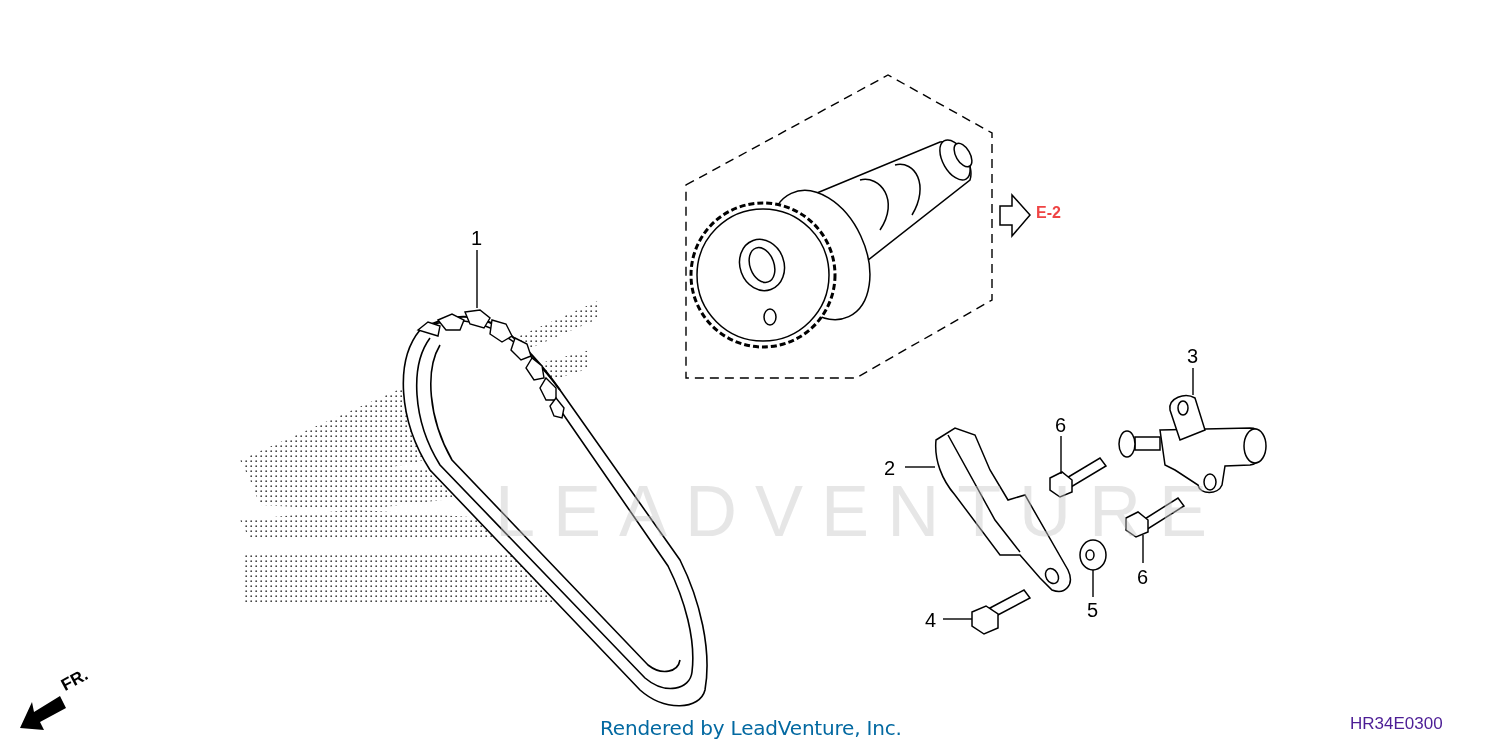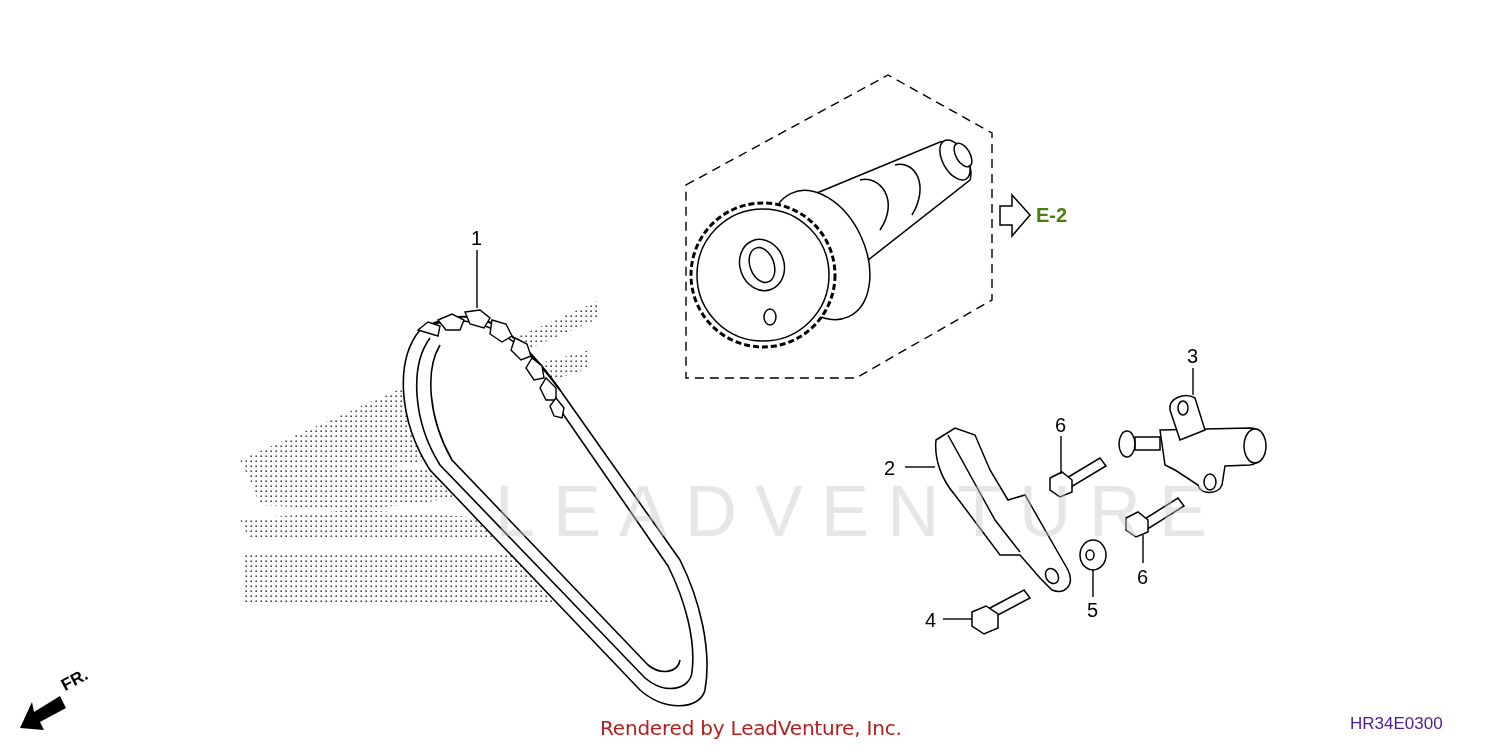--- a/index.html
+++ b/index.html
@@ -1,20 +1,20 @@
 <!DOCTYPE html>
 <html><head>
 <meta charset="utf-8">
 <style>
   html, body { margin: 0; padding: 0; background: #ffffff; }
   body { width: 1500px; height: 750px; position: relative; overflow: hidden; font-family: "Liberation Sans", sans-serif; }
   #diagram { position: absolute; left: 0; top: 0; width: 1500px; height: 750px; }
   .callout { position: absolute; font-family: "Liberation Sans", sans-serif; font-size: 20px; color: #000; line-height: 1; }
-  .ref-label { position: absolute; font-family: "Liberation Sans", sans-serif; font-weight: bold; font-size: 20px; color: #4d7c0f; }
-  .footer-credit { position: absolute; left: 600px; top: 716px; font-family: "DejaVu Sans", sans-serif; font-size: 20px; color: #b91c1c; letter-spacing: -0.2px; }
+  .ref-label { position: absolute; font-family: "Liberation Sans", sans-serif; font-weight: bold; font-size: 16px; color: #ef4444; }
+  .footer-credit { position: absolute; left: 600px; top: 716px; font-family: "DejaVu Sans", sans-serif; font-size: 20px; color: #0369a1; letter-spacing: -0.2px; }
   .diagram-code { position: absolute; left: 1350px; top: 714px; font-family: "Liberation Sans", sans-serif; font-size: 17px; color: #4c1d95; }
   .fr-label { position: absolute; left: 58px; top: 678px; font-family: "Liberation Sans", sans-serif; font-weight: bold; font-size: 17px; color: #000; transform: rotate(-28deg); transform-origin: left top; }
   .watermark { position: absolute; left: 495px; top: 470px; font-family: "Liberation Sans", sans-serif; font-size: 72px; letter-spacing: 18px; color: rgba(200,200,200,0.45); font-weight: normal; }
 </style>
 </head>
 <body>
 
 <svg id="diagram" viewBox="0 0 1500 750" xmlns="http://www.w3.org/2000/svg">
   <defs>
     <pattern id="dots" width="5" height="5" patternUnits="userSpaceOnUse">

